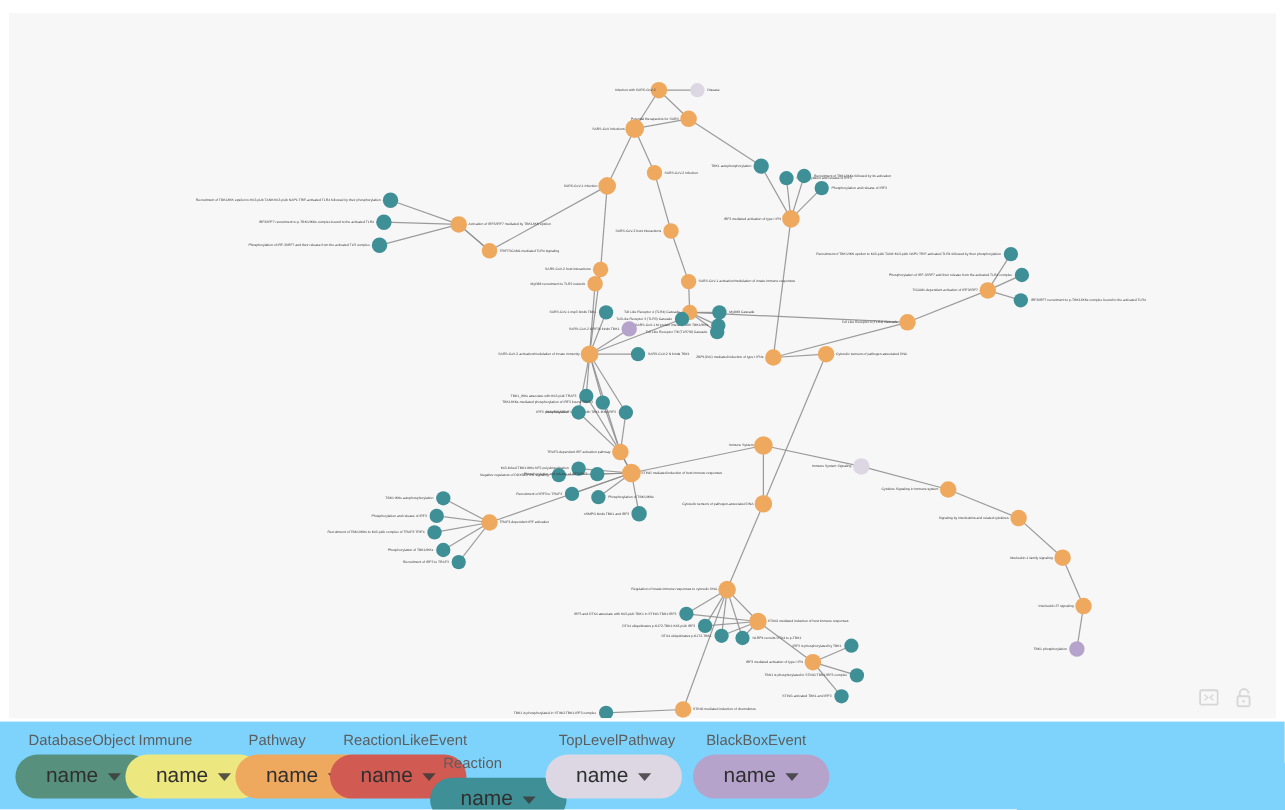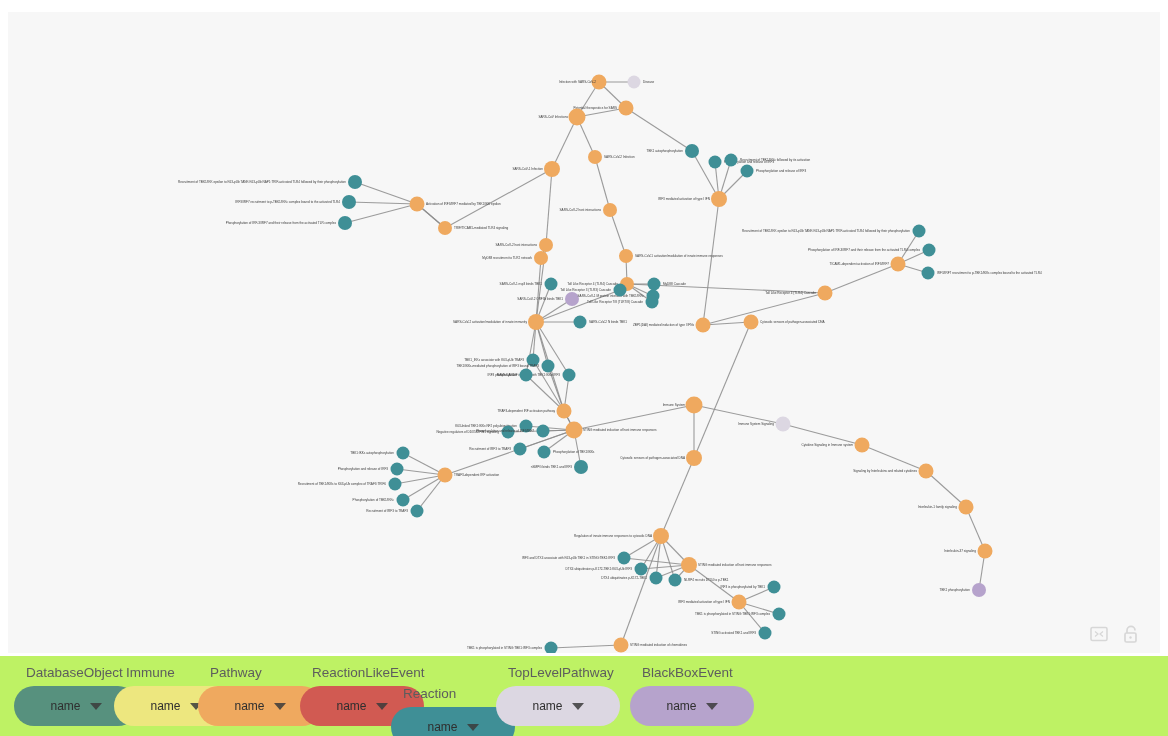--- a/index.html
+++ b/index.html
@@ -77,21 +77,21 @@
     opacity: 0.55;
   }
 
   
   #legend {
     position: absolute;
     left: 0;
     top: 656px;
     width: 1168px;
     height: 80px;
-    background: #bef264;
+    background: #7dd3fc;
   }
 
   .legend-row {
     position: relative;
     height: 80px;
   }
 
   .legend-entry {
     position: absolute;
     top: 8px;
@@ -117,21 +117,21 @@
     gap: 9px;
     height: 40px;
     min-width: 96px;
     padding: 0 14px;
     border-radius: 20px;
     cursor: pointer;
     user-select: none;
   }
 
   .legend-pill-label {
-    font-size: 12px;
+    font-size: 19px;
     color: #2f2f2f;
     font-family: "Liberation Sans", sans-serif;
     line-height: 40px;
     text-align: center;
   }
 
   .caret {
     width: 0;
     height: 0;
     border-left: 6px solid transparent;
@@ -564,21 +564,21 @@
             <span class="caret"></span>
           </div>
         </div>
         <div class="legend-entry" style="left: 114px;">
           <div class="legend-title">Immune</div>
           <div class="legend-pill" style="background: rgb(237, 231, 127);">
             <span class="legend-pill-label">name</span>
             <span class="caret"></span>
           </div>
         </div>
-        <div class="legend-entry" style="left: 198px;">
+        <div class="legend-entry" style="left: 214px;">
           <div class="legend-title">Pathway</div>
           <div class="legend-pill" style="background: rgb(239, 169, 95);">
             <span class="legend-pill-label">name</span>
             <span class="caret"></span>
           </div>
         </div>
         <div class="legend-entry" style="left: 300px;">
           <div class="legend-title">ReactionLikeEvent</div>
           <div class="legend-pill" style="background: rgb(209, 90, 82);">
             <span class="legend-pill-label">name</span>

